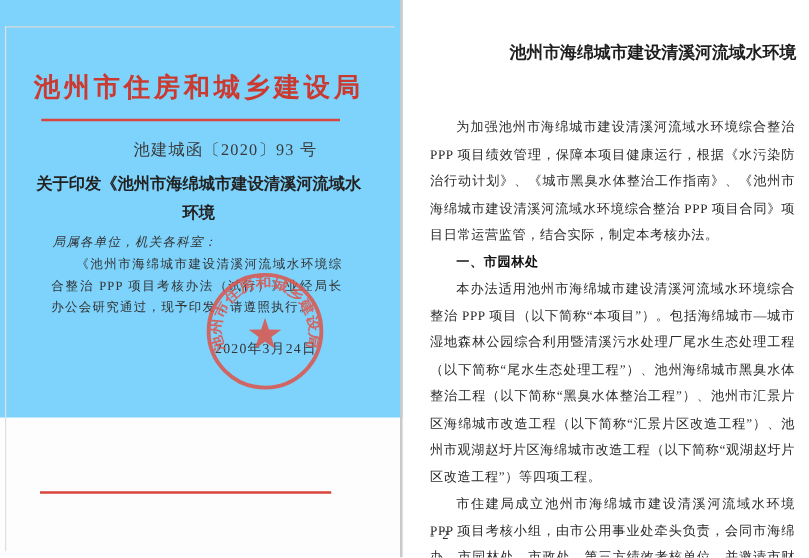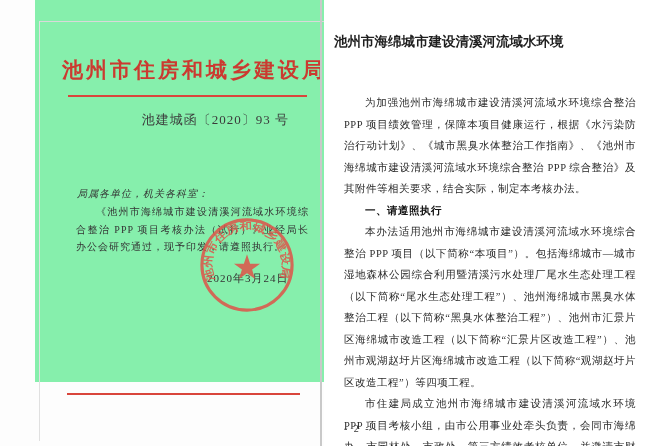--- a/index.html
+++ b/index.html
@@ -1,21 +1,21 @@
 <!DOCTYPE html>
 <html><head>
 <meta charset="utf-8">
 <style>
   * { margin:0; padding:0; box-sizing:border-box; }
   html,body { width:647px; height:446px; background:#ffffff; overflow:hidden;
               font-family:"Liberation Serif","DejaVu Serif",serif; }
   #canvas { position:relative; width:647px; height:446px; background:#fdfdfd; }
 
   
-  .left-page { position:absolute; left:0; top:0; width:322px; height:382px; background:#86efac;margin-left:35px; }
+  .left-page { position:absolute; left:0; top:0; width:322px; height:334px; background:#7dd3fc; }
   .scan-edge-top  { position:absolute; left:4px;  top:21px; width:312px; height:1px; background:#d9d9d9; }
   .scan-edge-left { position:absolute; left:4px;  top:21px; width:1px;  height:420px; background:#e0e0e0; }
 
   .agency-name { position:absolute; left:10px; right:14px; top:56px; text-align:center;
                  color:#cb3a30; font-size:21px; font-weight:bold; letter-spacing:3px; white-space:nowrap; }
   .red-rule-top { position:absolute; left:33px; top:95px; width:239px; height:2px; background:#d9453c; }
   .doc-number { position:absolute; right:68px; top:111px; font-size:13px; color:#3a3a3a; letter-spacing:1px; }
 
   .notice-title { position:absolute; left:26px; right:30px; top:135px; text-align:center;
                   font-size:13px; font-weight:bold; color:#222; line-height:23px; }
@@ -25,21 +25,21 @@
 
   .issue-date { position:absolute; left:172px; top:271px; font-size:11px; color:#333; letter-spacing:1px; }
   .seal-wrap { position:absolute; left:163px; top:216px; width:98px; height:98px; opacity:.85; }
   .red-rule-bottom { position:absolute; left:32px; top:393px; width:233px; height:2px; background:#d9453c; }
 
   
   .page-divider { position:absolute; left:320px; top:0; width:2px; height:446px; background:#c9c9c9; }
 
   
   .right-page { position:absolute; left:324px; top:0; width:323px; height:446px; background:#ffffff; }
-  .doc-title { position:absolute; left:10px; right:10px; top:31px; text-align:left;
+  .doc-title { position:absolute; left:10px; right:10px; top:31px; text-align:right;
                font-size:13.5px; font-weight:bold; color:#1e1e1e; line-height:22px; }
   .right-body { position:absolute; left:20px; top:92px; width:292px; font-size:10.5px; color:#2a2a2a;
                 line-height:21.5px; text-align:justify; letter-spacing:.5px; }
   .right-body p { text-indent:2em; }
   .section-heading { font-weight:bold; text-indent:2em; color:#111; }
   .section-heading:empty { display:none; }
   .page-number { position:absolute; left:20px; top:423px; font-size:10px; color:#333; letter-spacing:2px; }
 </style>
 </head>
 <body>
@@ -49,20 +49,21 @@
   <div class="left-page">
     <div class="scan-edge-top"></div>
     <div class="scan-edge-left"></div>
 
     <div class="agency-name">池州市住房和城乡建设局</div>
     <div class="red-rule-top"></div>
 
     <div class="doc-number">池建城函〔2020〕93 号</div>
 
     <div class="notice-title">
+      <div>关于印发《池州市海绵城市建设清溪河流域水环境</div>
     </div>
 
     <div class="salutation">局属各单位，机关各科室：</div>
 
     <div class="left-body">《池州市海绵城市建设清溪河流域水环境综合整治 PPP 项目考核办法（试行）》业经局长办公会研究通过，现予印发，请遵照执行。</div>
 
     <div class="issue-date">2020年3月24日</div>
 
     <div class="seal-wrap">
       <svg width="98" height="98" viewBox="0 0 100 100">
@@ -80,23 +81,23 @@
 
   <div class="page-divider"></div>
 
   <div class="right-page">
     <div class="doc-title">
       <div>池州市海绵城市建设清溪河流域水环境</div>
     </div>
 
     <div class="right-body">
 
-      <p>为加强池州市海绵城市建设清溪河流域水环境综合整治 PPP 项目绩效管理，保障本项目健康运行，根据《水污染防治行动计划》、《城市黑臭水体整治工作指南》、《池州市海绵城市建设清溪河流域水环境综合整治 PPP 综合整治》及其附件等相关要求，结合实际，制定本考核办法。</p>
+      <p>为加强池州市海绵城市建设清溪河流域水环境综合整治 PPP 项目绩效管理，保障本项目健康运行，根据《水污染防治行动计划》、《城市黑臭水体整治工作指南》、《池州市海绵城市建设清溪河流域水环境综合整治 PPP 项目合同》项目日常运营监管，结合实际，制定本考核办法。</p>
 
-      <div class="section-heading">一、请遵照执行</div>
+      <div class="section-heading">一、市园林处</div>
       <p>本办法适用池州市海绵城市建设清溪河流域水环境综合整治 PPP 项目（以下简称“本项目”）。包括海绵城市—城市湿地森林公园综合利用暨清溪污水处理厂尾水生态处理工程（以下简称“尾水生态处理工程”）、池州海绵城市黑臭水体整治工程（以下简称“黑臭水体整治工程”）、池州市汇景片区海绵城市改造工程（以下简称“汇景片区改造工程”）、池州市观湖赵圩片区海绵城市改造工程（以下简称“观湖赵圩片区改造工程”）等四项工程。</p>
 
       <p>市住建局成立池州市海绵城市建设清溪河流域水环境 PPP 项目考核小组，由市公用事业处牵头负责，会同市海绵办、市园林处、市政处、第三方绩效考核单位，并邀请市财政局 PPP 中心一同进行考核工作。考核小组负责牵头制定具体考核办法，修订考核标准。负责 PPP 项目日常运营监管，组织考核工作，出具考核</p>
     </div>
 
     <div class="page-number">- 2 -</div>
   </div>
 
 </div>
 

